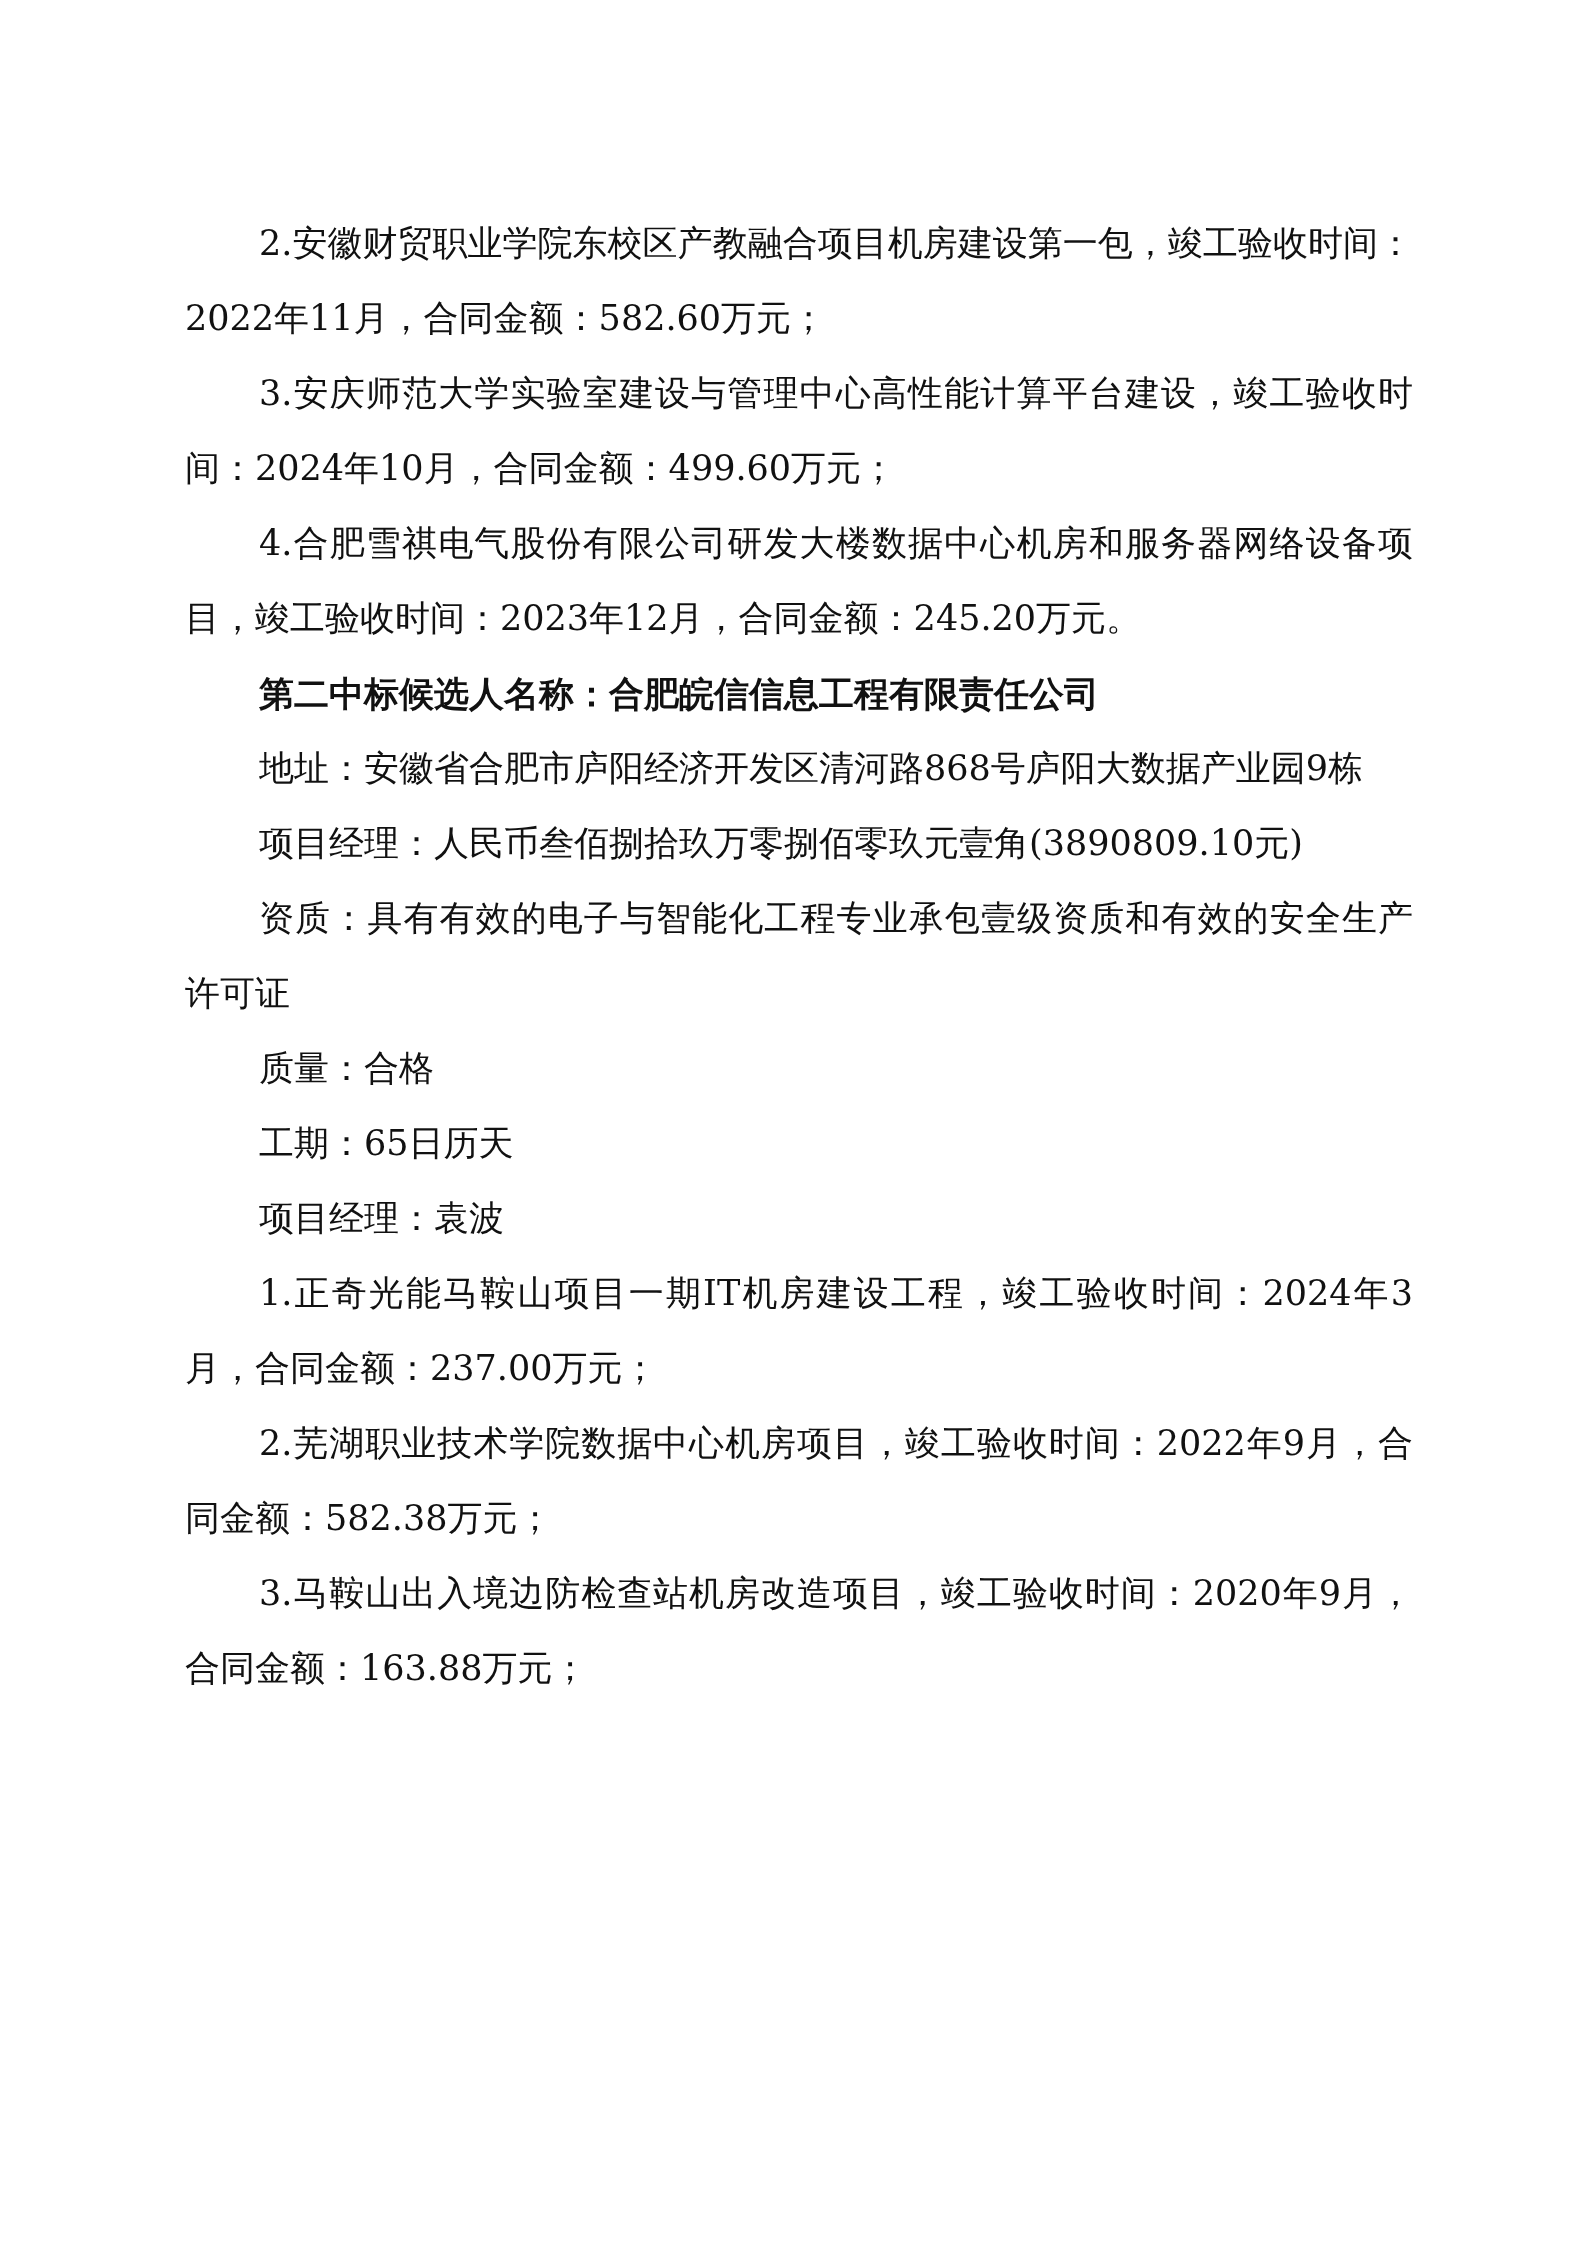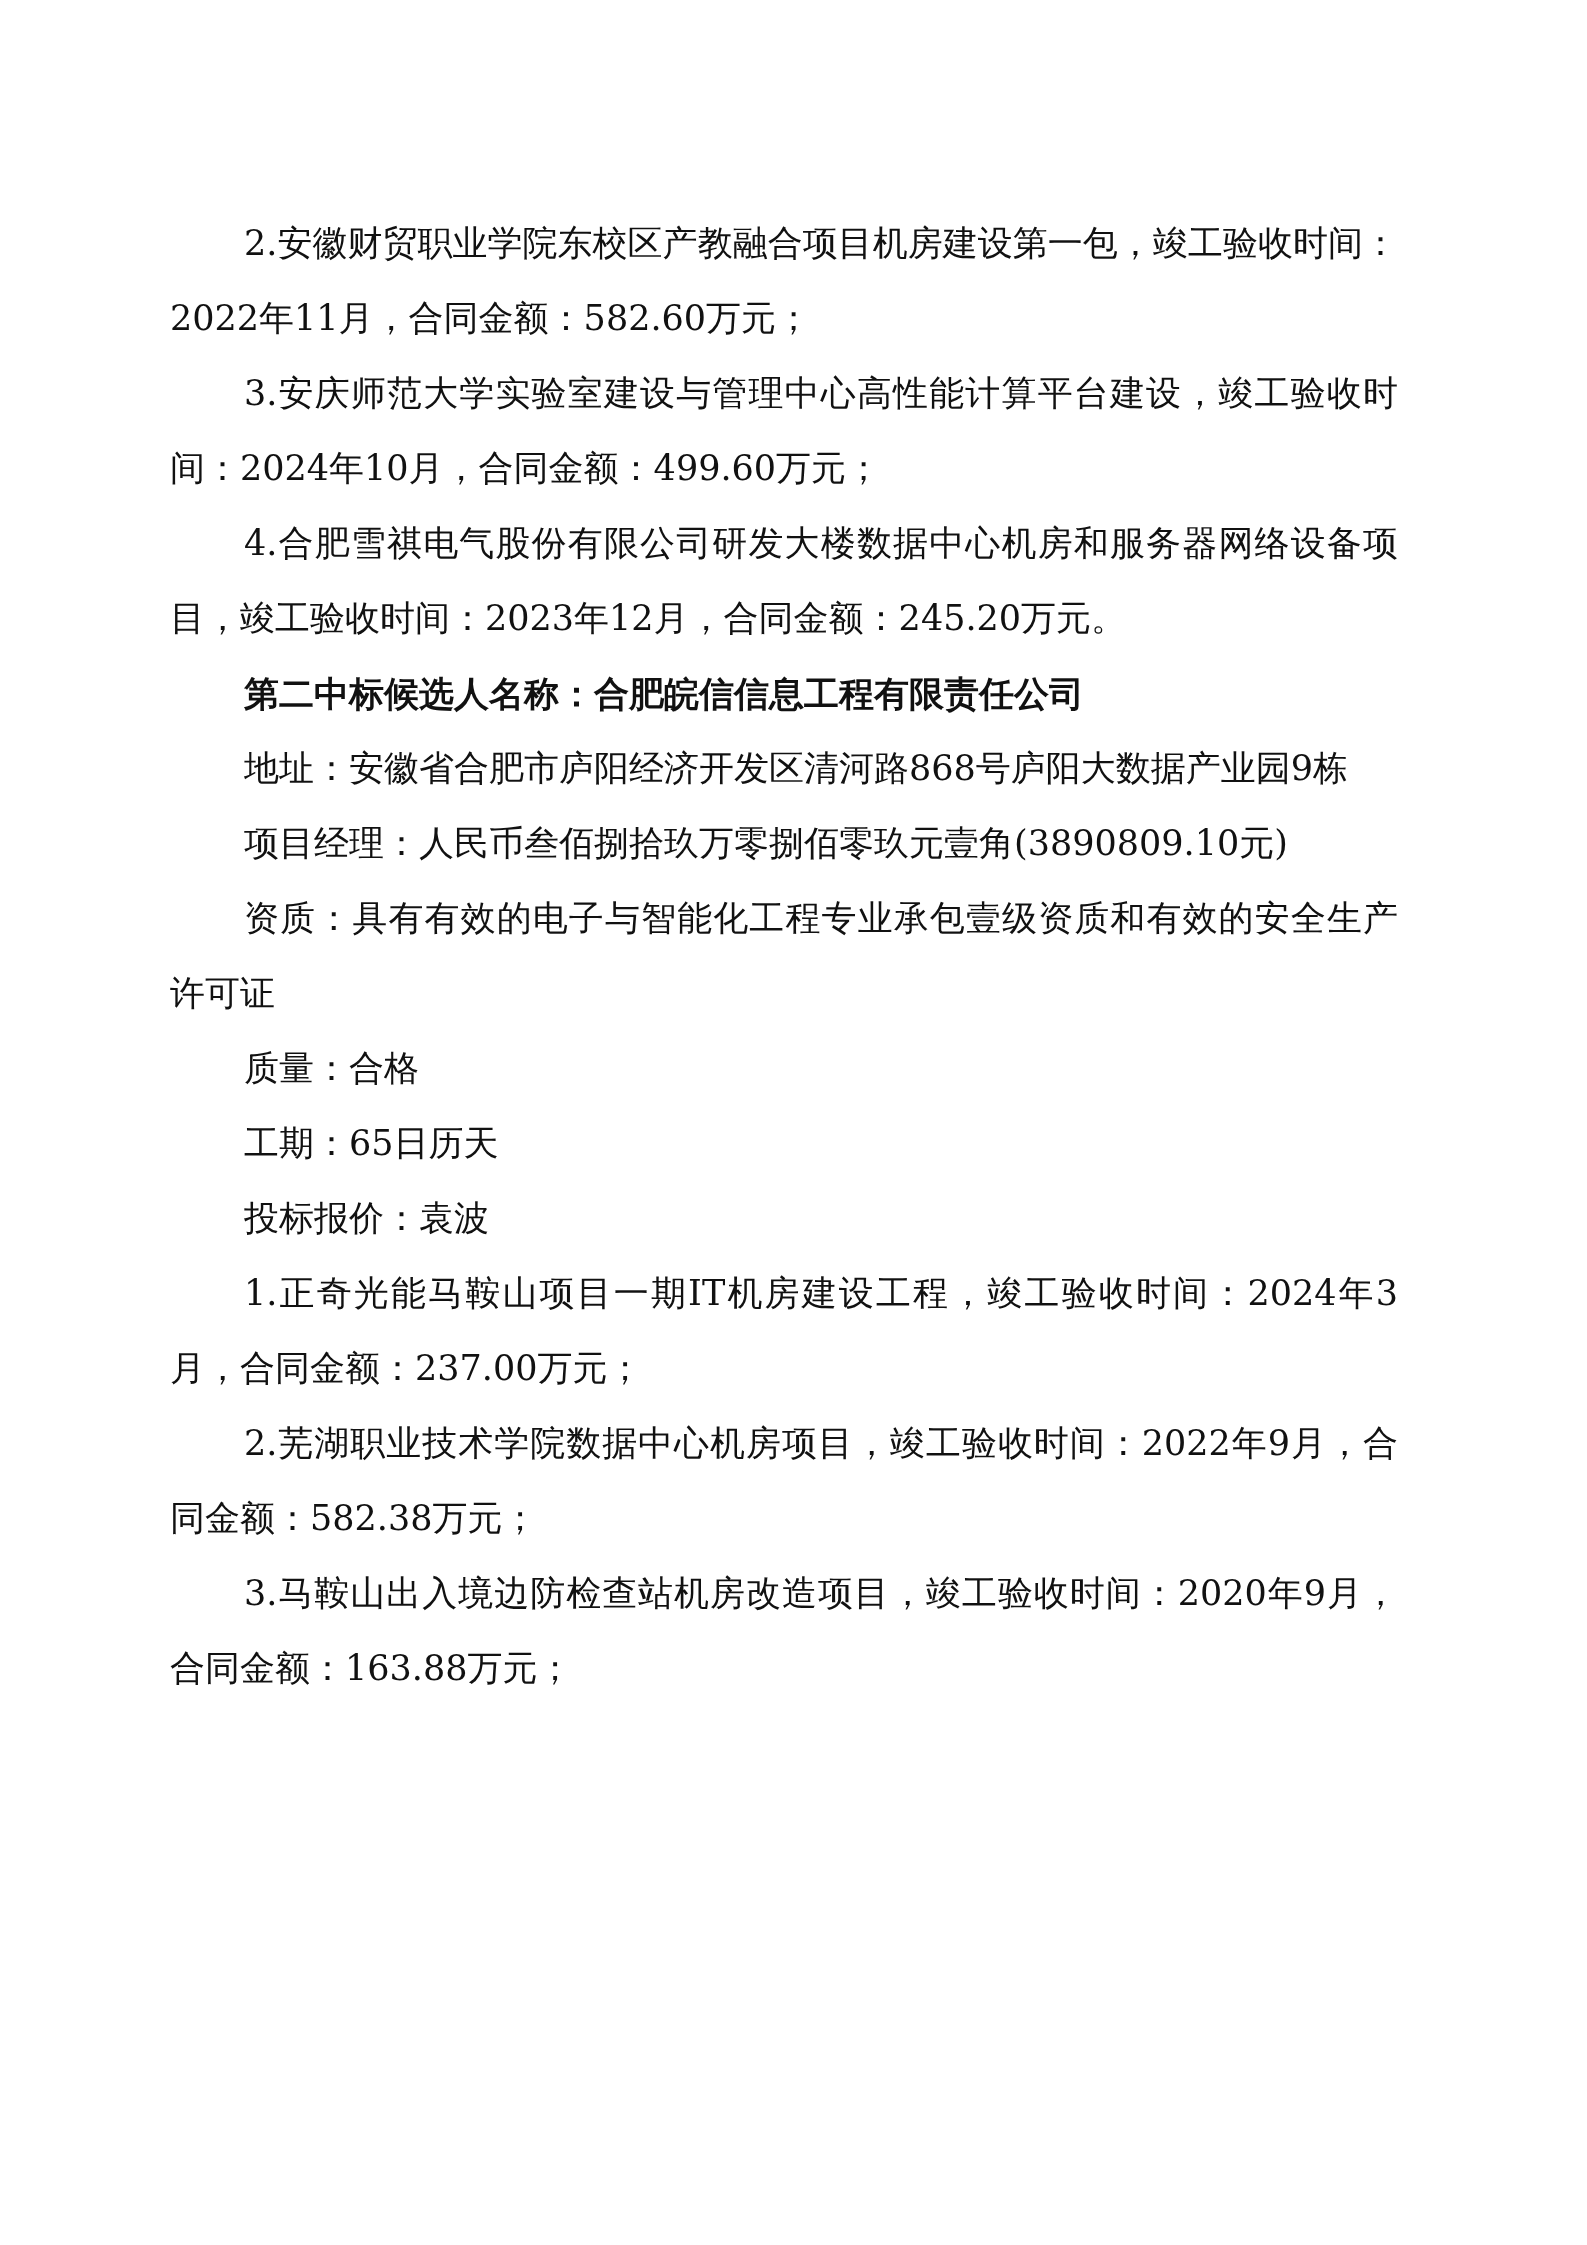--- a/index.html
+++ b/index.html
@@ -1,19 +1,19 @@
 <!DOCTYPE html>
 <html><head>
 <meta charset="utf-8">
 <style>
   html, body { margin: 0; padding: 0; background: #ffffff; }
   body { width: 1587px; height: 2245px; position: relative; overflow: hidden; }
   .page {
     position: absolute;
-    left: 170px;
+    left: 185px;
     top: 206px;
     width: 1228px;
     font-family: "DejaVu Serif", "Liberation Serif", serif;
     font-size: 35px;
     line-height: 75px;
     color: #111111;
     text-align: justify;
     text-justify: inter-character;
   }
   .para { margin: 0; text-indent: 74px; word-break: break-all; }
@@ -25,17 +25,17 @@
 <div class="page">
   <p class="para">2.安徽财贸职业学院东校区产教融合项目机房建设第一包，竣工验收时间：2022年11月，合同金额：582.60万元；</p>
   <p class="para">3.安庆师范大学实验室建设与管理中心高性能计算平台建设，竣工验收时间：2024年10月，合同金额：499.60万元；</p>
   <p class="para">4.合肥雪祺电气股份有限公司研发大楼数据中心机房和服务器网络设备项目，竣工验收时间：2023年12月，合同金额：245.20万元。</p>
   <p class="para bold">第二中标候选人名称：合肥皖信信息工程有限责任公司</p>
   <p class="para">地址：安徽省合肥市庐阳经济开发区清河路868号庐阳大数据产业园9栋</p>
   <p class="para">项目经理：人民币叁佰捌拾玖万零捌佰零玖元壹角(3890809.10元)</p>
   <p class="para">资质：具有有效的电子与智能化工程专业承包壹级资质和有效的安全生产许可证</p>
   <p class="para">质量：合格</p>
   <p class="para">工期：65日历天</p>
-  <p class="para">投标报价：袁波</p>
+  <p class="para">项目经理：袁波</p>
   <p class="para">1.正奇光能马鞍山项目一期IT机房建设工程，竣工验收时间：2024年3月，合同金额：237.00万元；</p>
   <p class="para">2.芜湖职业技术学院数据中心机房项目，竣工验收时间：2022年9月，合同金额：582.38万元；</p>
   <p class="para">3.马鞍山出入境边防检查站机房改造项目，竣工验收时间：2020年9月，合同金额：163.88万元；</p>
 </div>
 
 </body></html>

